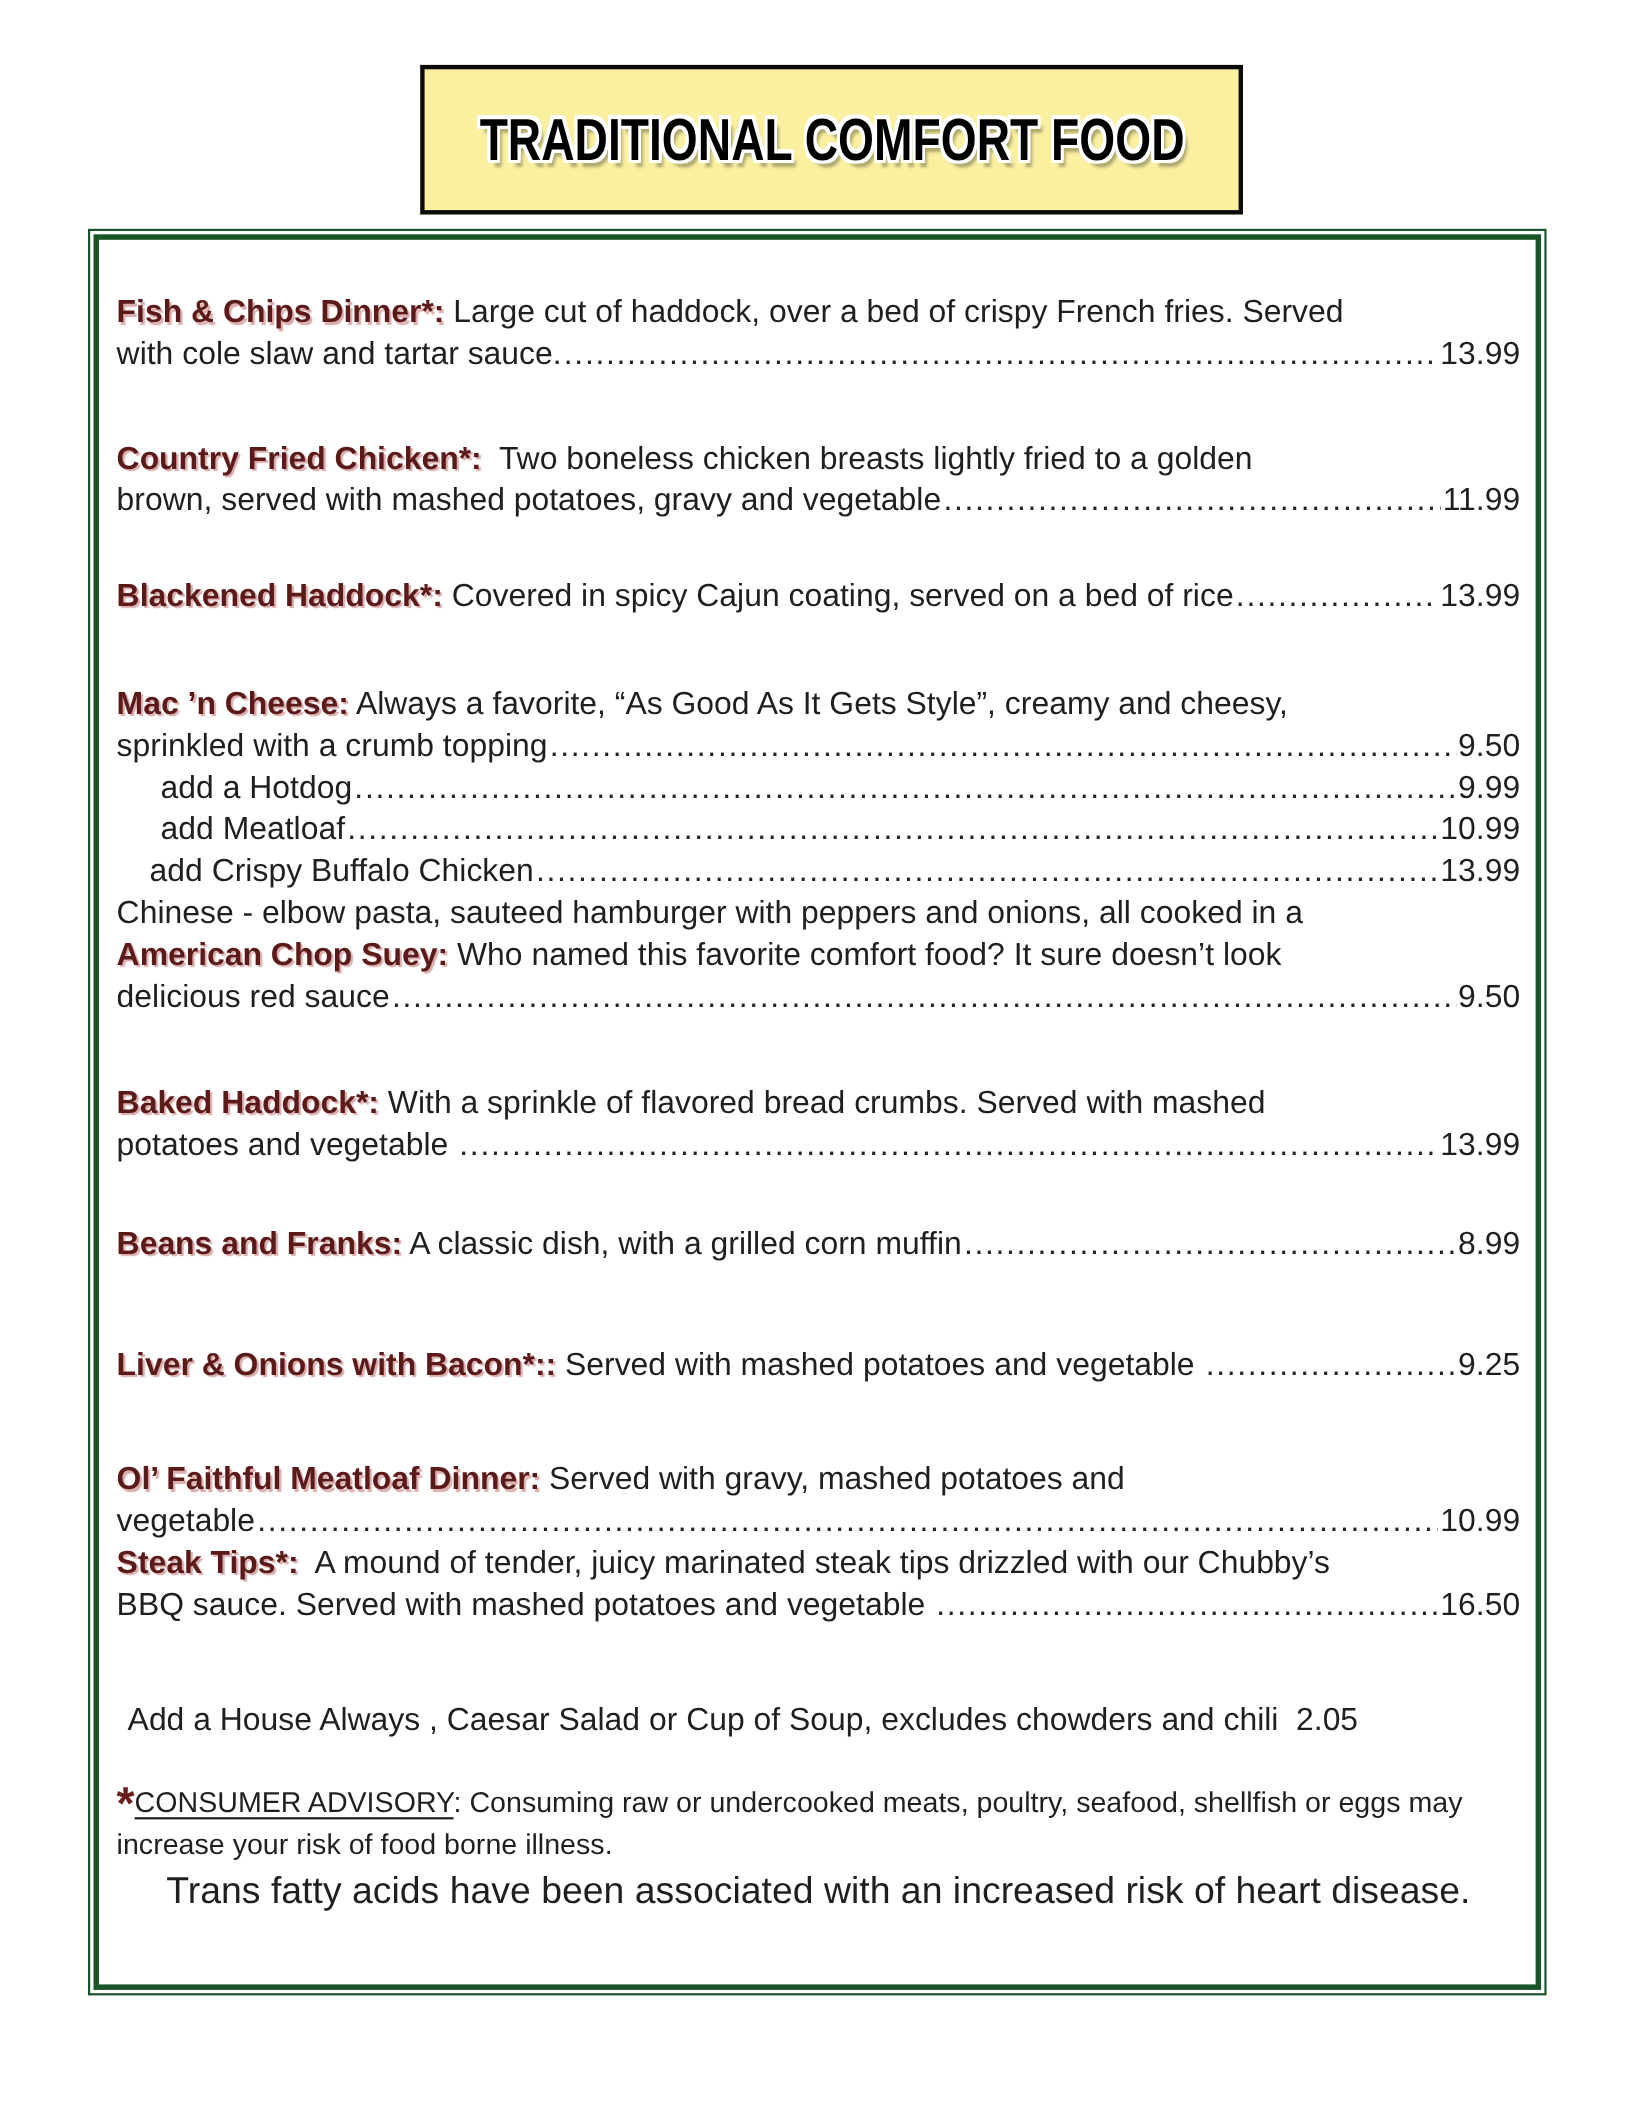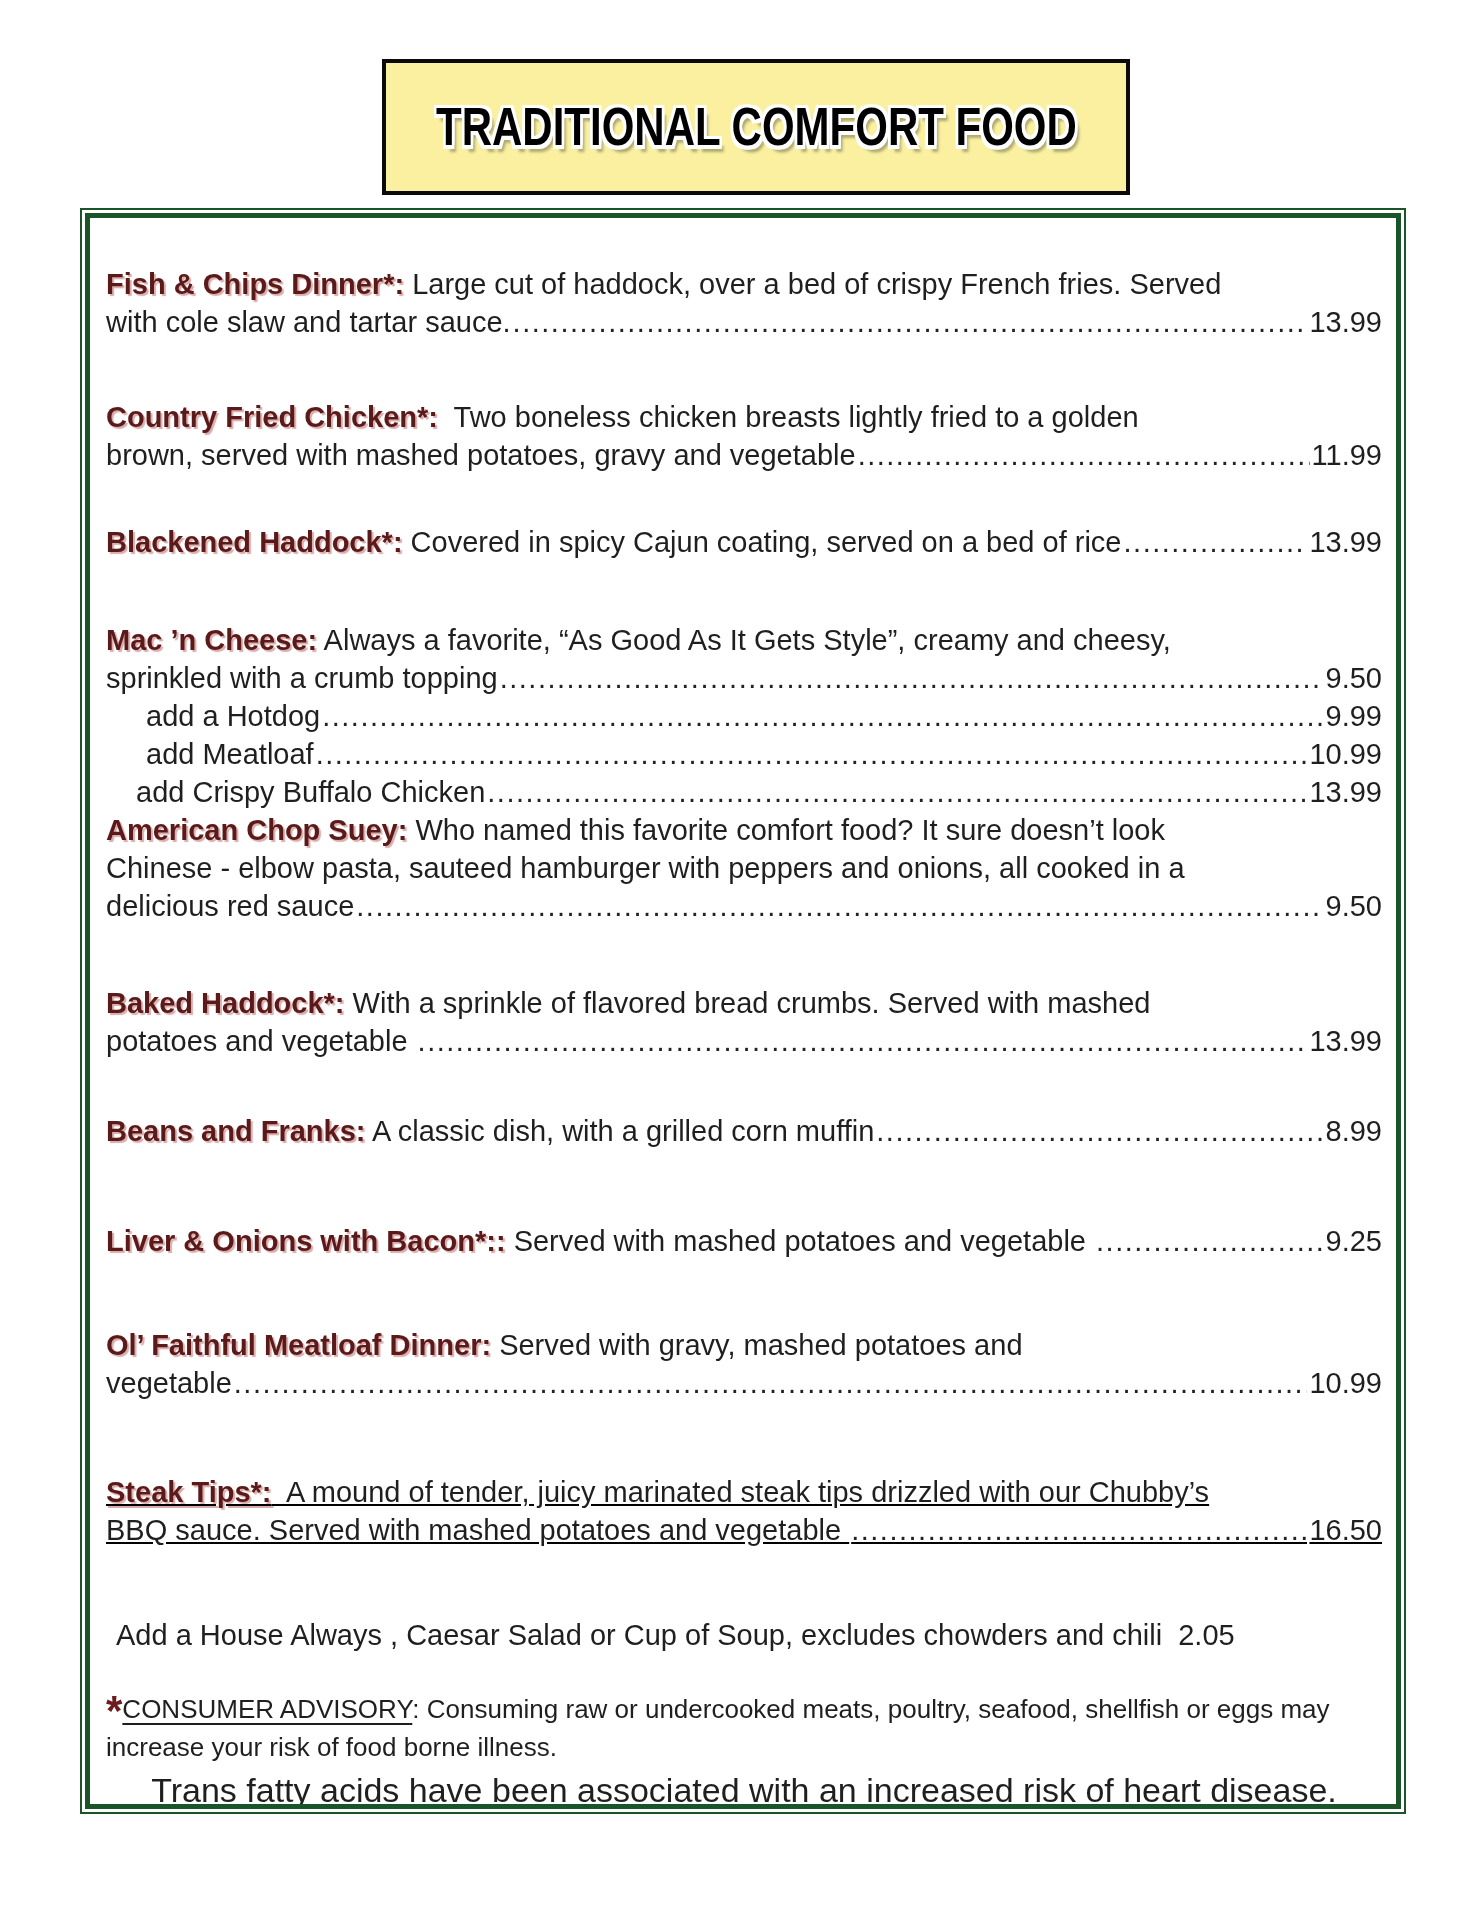--- a/index.html
+++ b/index.html
@@ -167,22 +167,22 @@
             <span class="dots">................................................................................................................................................................................................................................................</span>
             <span class="price">10.99</span>
           </div>
           <div class="line has-price sub2">
             <span class="txt">add Crispy Buffalo Chicken</span>
             <span class="dots">................................................................................................................................................................................................................................................</span>
             <span class="price">13.99</span>
           </div>
         </div>
         <div class="item" style="margin-top: 0px;">
+          <div class="line"><span class="txt">Chinese - elbow pasta, sauteed hamburger with peppers and onions, all cooked in a</span></div>
           <div class="line"><span class="lead">American Chop Suey:</span><span class="txt"> Who named this favorite comfort food? It sure doesn’t look</span></div>
-          <div class="line"><span class="txt">Chinese - elbow pasta, sauteed hamburger with peppers and onions, all cooked in a</span></div>
           <div class="line has-price">
             <span class="txt">delicious red sauce</span>
             <span class="dots">................................................................................................................................................................................................................................................</span>
             <span class="price">9.50</span>
           </div>
         </div>
         <div class="item" style="margin-top: 59px;">
           <div class="line"><span class="lead">Baked Haddock*:</span><span class="txt"> With a sprinkle of flavored bread crumbs. Served with mashed</span></div>
           <div class="line has-price">
             <span class="txt">potatoes and vegetable </span>
@@ -207,21 +207,21 @@
           </div>
         </div>
         <div class="item" style="margin-top: 66px;">
           <div class="line"><span class="lead">Ol’ Faithful Meatloaf Dinner:</span><span class="txt"> Served with gravy, mashed potatoes and</span></div>
           <div class="line has-price">
             <span class="txt">vegetable</span>
             <span class="dots">................................................................................................................................................................................................................................................</span>
             <span class="price">10.99</span>
           </div>
         </div>
-        <div class="item" style="margin-top: 71px; text-decoration: underline;">
+        <div class="item" style="">
           <div class="line"><span class="lead">Steak Tips*:</span><span class="txt">  A mound of tender, juicy marinated steak tips drizzled with our Chubby’s</span></div>
           <div class="line has-price">
             <span class="txt">BBQ sauce. Served with mashed potatoes and vegetable </span>
             <span class="dots">................................................................................................................................................................................................................................................</span>
             <span class="price">16.50</span>
           </div>
         </div>
       </div>
 
     <div class="salad-note">

